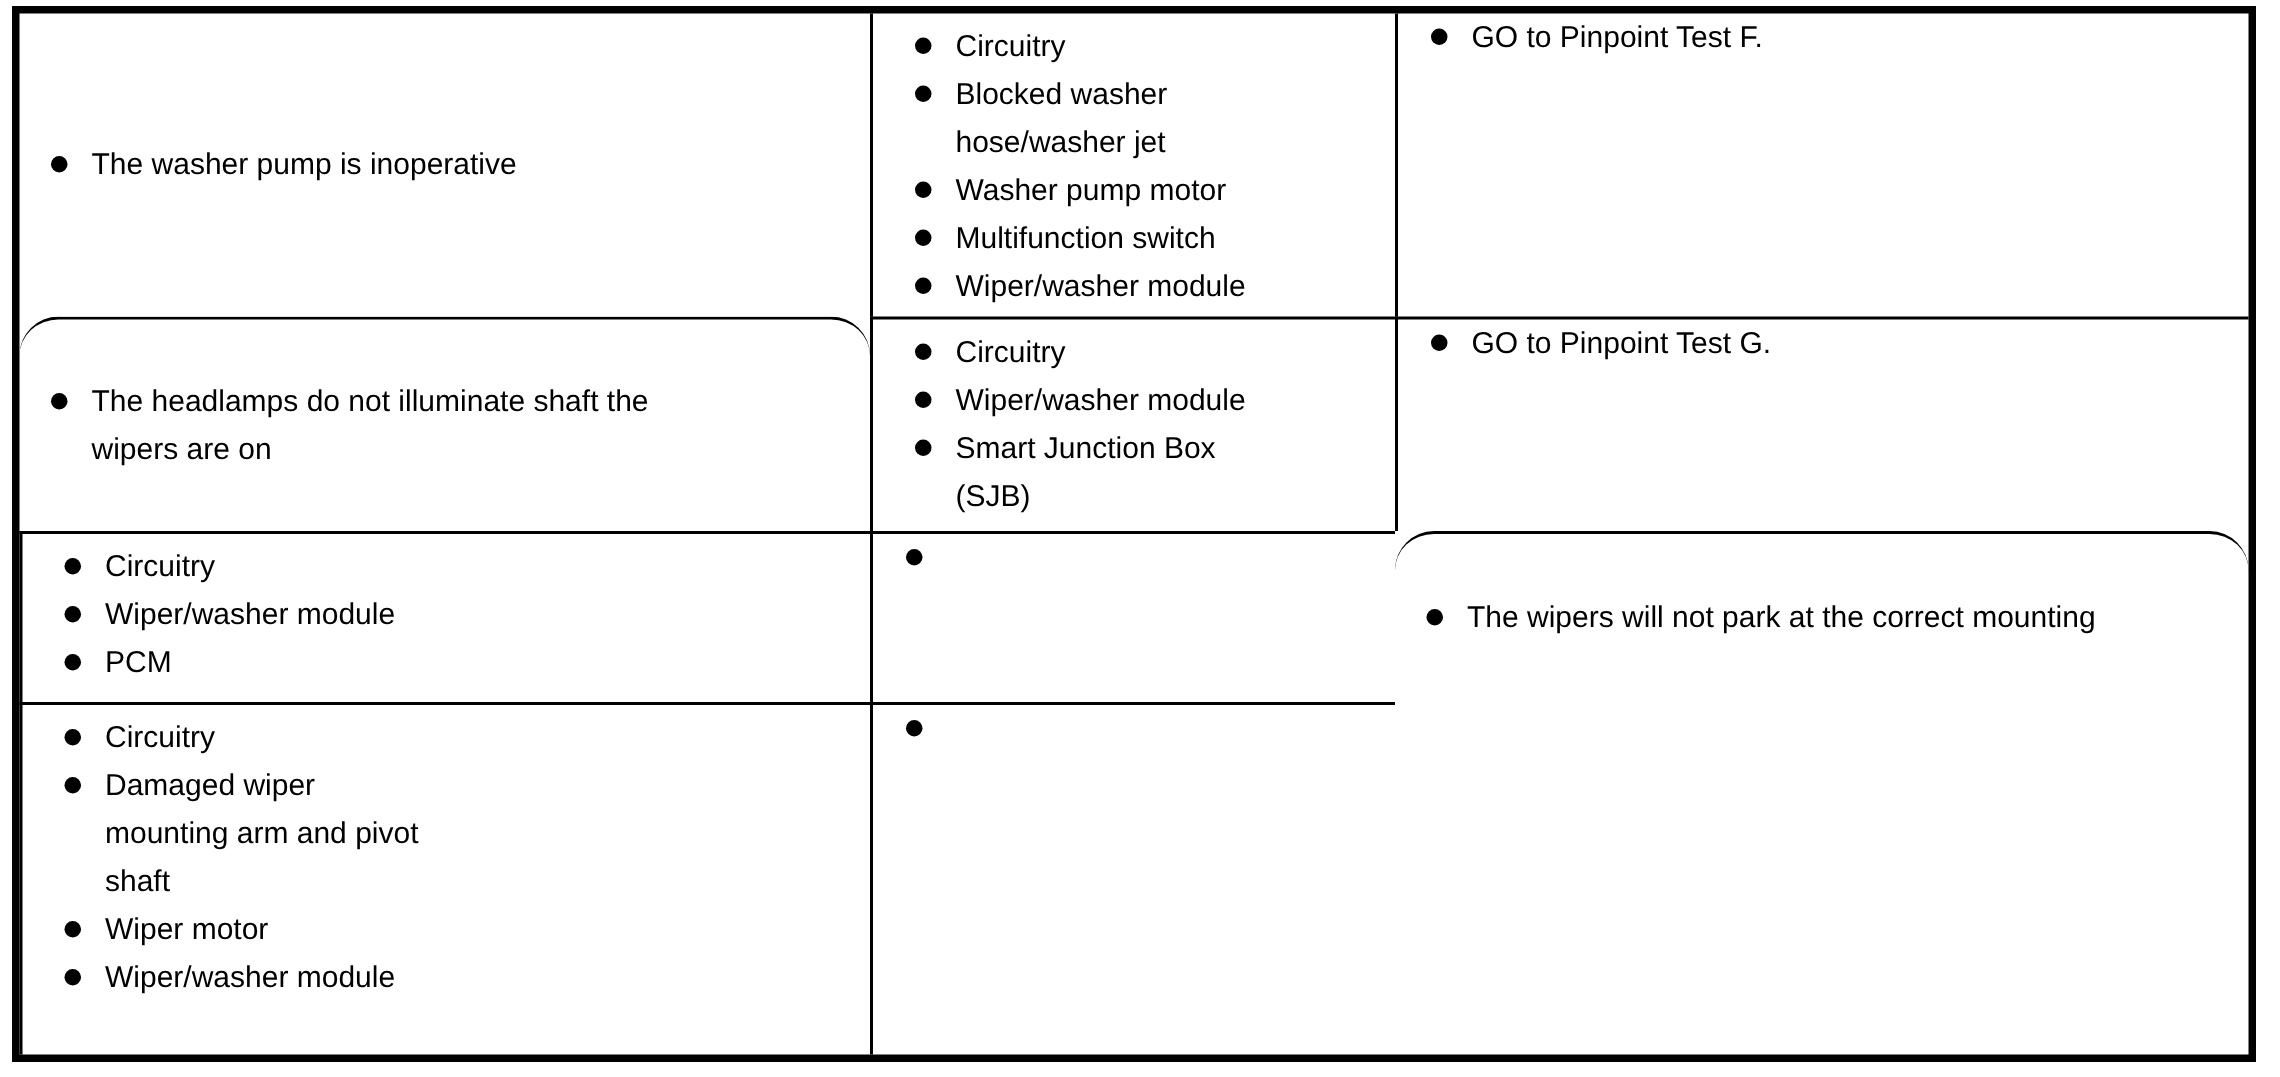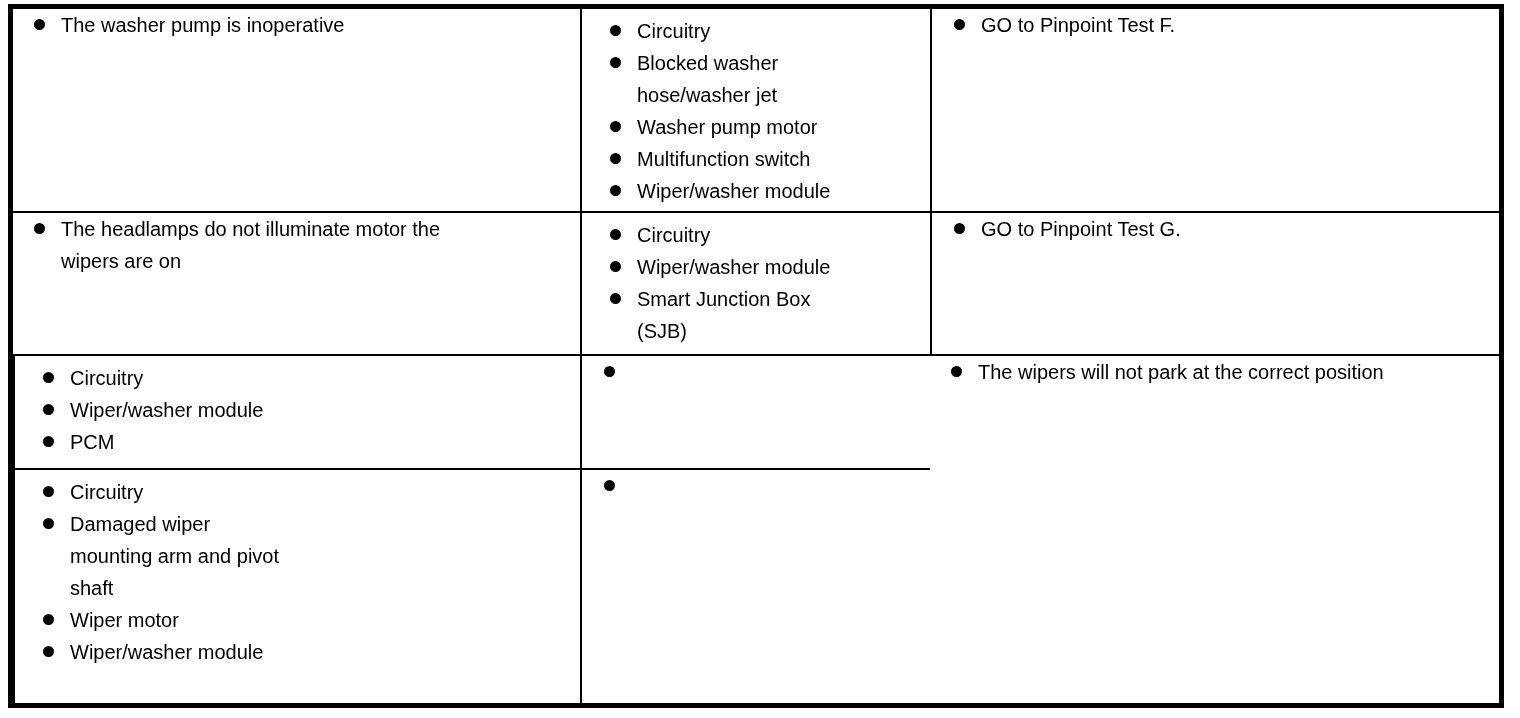--- a/index.html
+++ b/index.html
@@ -32,22 +32,23 @@
   }
   .cell {
     box-sizing: border-box;
     overflow: hidden;
   }
   .col2, .col3 { border-left: 2px solid #000000; }
   .row2, .row3, .row4 { border-top: 2px solid #000000; }
 
   .symptom-cell {
     display: flex;
-    align-items: flex-start;
+    align-items: center;
     padding: 0 4px 0 21px;
+    border-radius: 26px;
   }
   .sources-cell {
     padding: 6px 4px 4px 28px;
   }
   .action-cell {
     display: flex;
     align-items: flex-start;
     padding: 0 4px 0 22px;
   }
   .item {
@@ -105,21 +106,21 @@
     <div class="cell col3 row1 action-cell">
       <div class="item">
         <span class="bullet"></span>
         <span class="item-text">GO to Pinpoint Test F.</span>
       </div>
     </div>
 
     <div class="cell col1 row2 symptom-cell">
       <div class="item">
         <span class="bullet"></span>
-        <span class="item-text">The headlamps do not illuminate motor the
+        <span class="item-text">The headlamps do not illuminate shaft the
 wipers are on</span>
       </div>
     </div>
     <div class="cell col2 row2 sources-cell">
       <div class="item">
         <span class="bullet"></span>
         <span class="item-text">Circuitry</span>
       </div>
       <div class="item">
         <span class="bullet"></span>
@@ -154,21 +155,21 @@
     </div>
     <div class="cell col3 row3 action-cell">
       <div class="item">
         <span class="bullet"></span>
       </div>
     </div>
 
     <div class="cell col1 row4 symptom-cell">
       <div class="item">
         <span class="bullet"></span>
-        <span class="item-text">The wipers will not park at the correct position</span>
+        <span class="item-text">The wipers will not park at the correct mounting</span>
       </div>
     </div>
     <div class="cell col2 row4 sources-cell">
       <div class="item">
         <span class="bullet"></span>
         <span class="item-text">Circuitry</span>
       </div>
       <div class="item">
         <span class="bullet"></span>
         <span class="item-text">Damaged wiper

